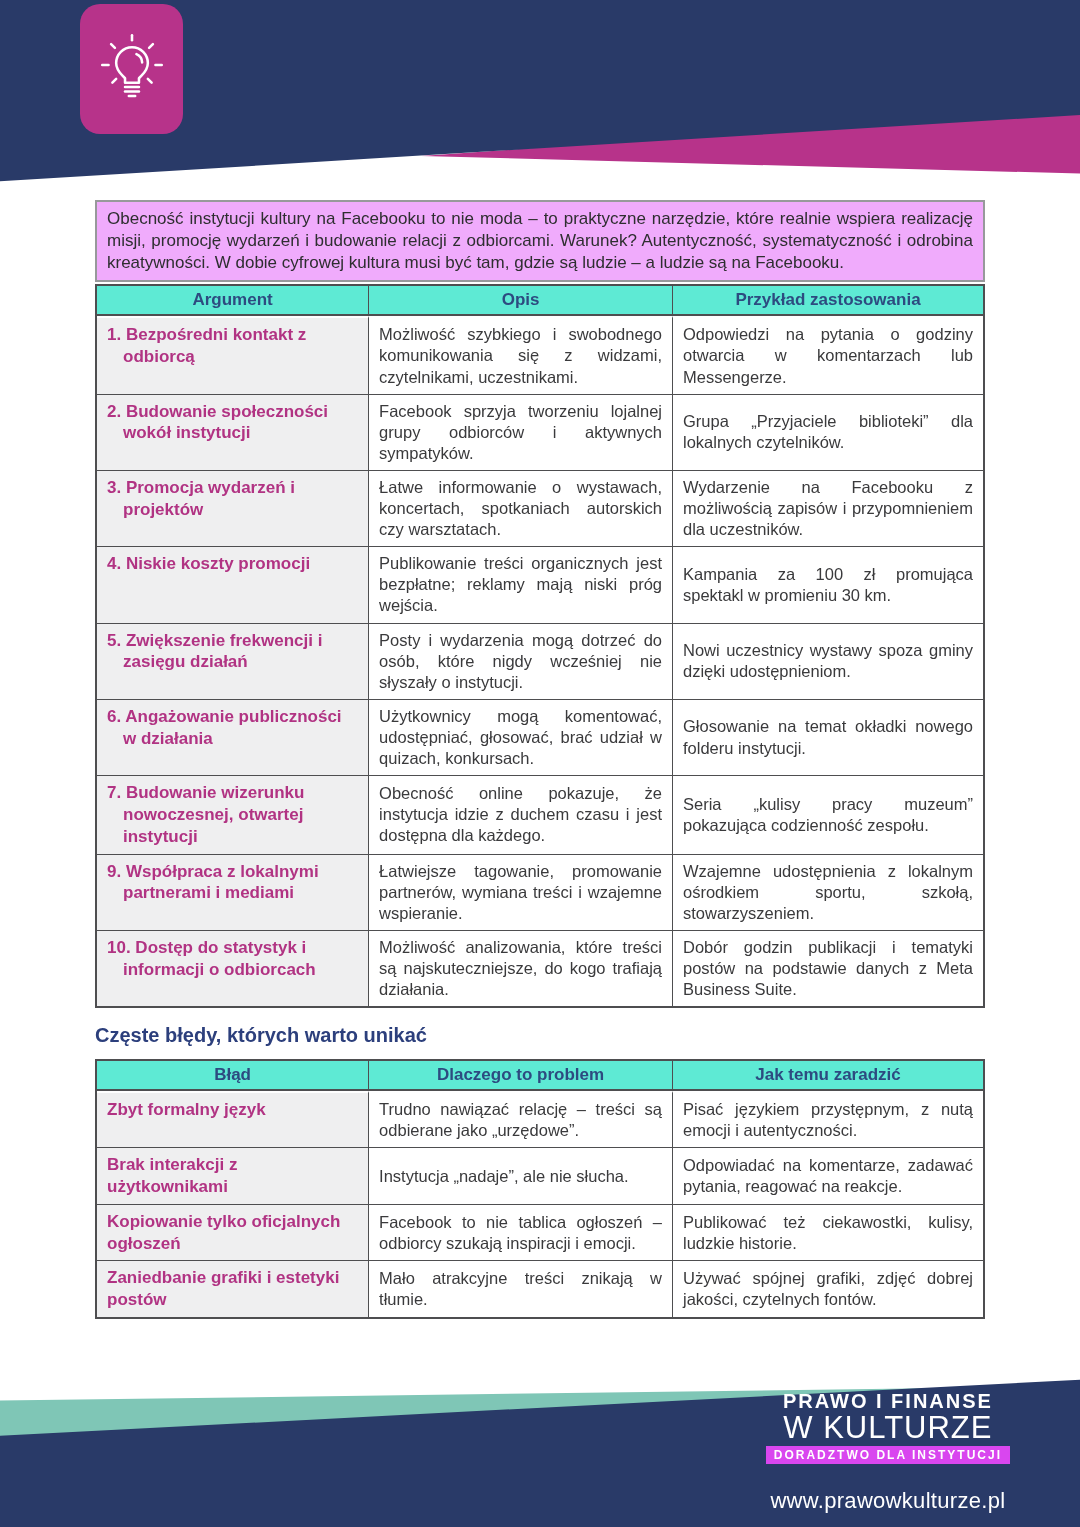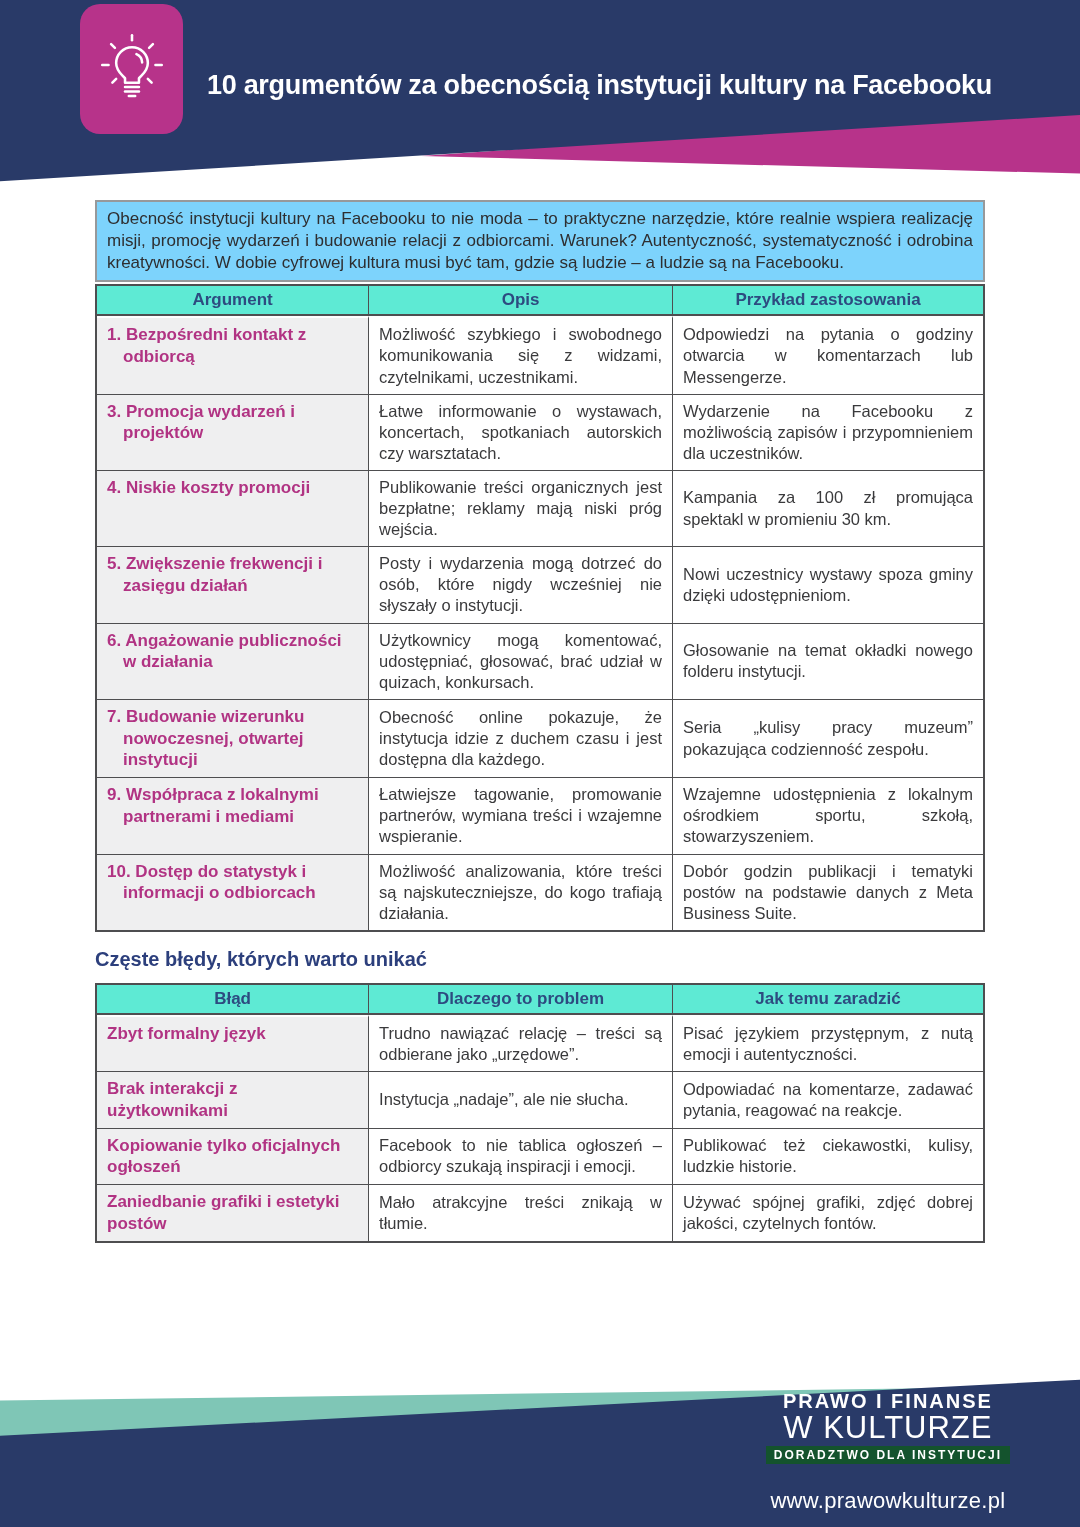--- a/index.html
+++ b/index.html
@@ -31,21 +31,21 @@
   .page-title {
     position: absolute; left: 207px; top: 70px; width: 800px; z-index: 3;
     color: #ffffff; font-size: 27px; font-weight: 700; letter-spacing: -0.3px;
     white-space: nowrap;
   }
 
   
   .main { position: absolute; top: 200px; left: 95px; width: 890px; }
 
   .intro-box {
-    border: 2px solid #97999b; background: #7dd3fc;
+    border: 2px solid #97999b; background: #f0abfc;
     padding: 6px 10px; margin-bottom: 2px;
     font-size: 17px; line-height: 1.3; color: #2e2e30;
     text-align: justify;
   }
 
   table.doc-table {
     width: 100%; border-collapse: separate; border-spacing: 0;
     border: 2px solid #4e4e50; table-layout: fixed; background: #fff;
   }
   table.doc-table th {
@@ -84,21 +84,21 @@
   }
   .footer .navy-band {
     position: absolute; inset: 0; background: #293a68;
     clip-path: polygon(0 43%, 100% 8%, 100% 100%, 0 100%);
   }
   .brand { position: absolute; right: 70px; top: 24px; z-index: 2; text-align: center; color: #fff; }
   .brand .line1 { font-size: 20px; font-weight: 600; letter-spacing: 2px; line-height: 1.05; }
   .brand .line2 { font-size: 31px; font-weight: 400; letter-spacing: 1px; line-height: 1.0; }
   .brand .tagline {
     display: inline-block; margin-top: 3px; padding: 2px 8px;
-    background: #14532d; color: #fff;
+    background: #d946ef; color: #fff;
     font-size: 12px; font-weight: 700; letter-spacing: 2px;
   }
   .brand .url { margin-top: 24px; font-size: 22px; font-weight: 500; letter-spacing: 0.3px; }
 </style>
 </head>
 <body>
 
 <div class="header">
   <div class="magenta-ribbon"></div>
   <div class="navy-band"></div>
@@ -115,21 +115,20 @@
           <line x1="27" y1="19" x2="33" y2="25"></line>
           <line x1="93" y1="19" x2="87" y2="25"></line>
           <line x1="13" y1="52" x2="23" y2="52"></line>
           <line x1="107" y1="52" x2="97" y2="52"></line>
           <line x1="29" y1="80" x2="35" y2="74"></line>
           <line x1="91" y1="80" x2="85" y2="74"></line>
         </g>
       </svg>
     </span>
   </div>
-  <div class="page-title">10 argumentów za obecnością instytucji kultury na Facebooku</div>
 </div>
 
 <div class="main">
 
   <div class="intro-box">
     <span>Obecność instytucji kultury na Facebooku to nie moda – to praktyczne narzędzie, które realnie wspiera realizację misji, promocję wydarzeń i budowanie relacji z odbiorcami. Warunek? Autentyczność, systematyczność i odrobina kreatywności. W dobie cyfrowej kultura musi być tam, gdzie są ludzie – a ludzie są na Facebooku.</span>
   </div>
 
   <table class="doc-table table-arguments">
       <thead>
@@ -137,20 +136,25 @@
           <th>Argument</th>
           <th>Opis</th>
           <th>Przykład zastosowania</th>
         </tr>
       </thead>
       <tbody>
         <tr>
           <td class="cell-first">1. Bezpośredni kontakt z odbiorcą</td>
           <td class="cell-body">Możliwość szybkiego i swobodnego komunikowania się z widzami, czytelnikami, uczestnikami.</td>
           <td class="cell-body">Odpowiedzi na pytania o godziny otwarcia w komentarzach lub Messengerze.</td>
+        </tr>
+        <tr>
+          <td class="cell-first">2. Budowanie społeczności wokół instytucji</td>
+          <td class="cell-body">Facebook sprzyja tworzeniu lojalnej grupy odbiorców i aktywnych sympatyków.</td>
+          <td class="cell-body">Grupa „Przyjaciele biblioteki” dla lokalnych czytelników.</td>
         </tr>
         <tr>
           <td class="cell-first">3. Promocja wydarzeń i projektów</td>
           <td class="cell-body">Łatwe informowanie o wystawach, koncertach, spotkaniach autorskich czy warsztatach.</td>
           <td class="cell-body">Wydarzenie na Facebooku z możliwością zapisów i przypomnieniem dla uczestników.</td>
         </tr>
         <tr>
           <td class="cell-first">4. Niskie koszty promocji</td>
           <td class="cell-body">Publikowanie treści organicznych jest bezpłatne; reklamy mają niski próg wejścia.</td>
           <td class="cell-body">Kampania za 100 zł promująca spektakl w promieniu 30 km.</td>

